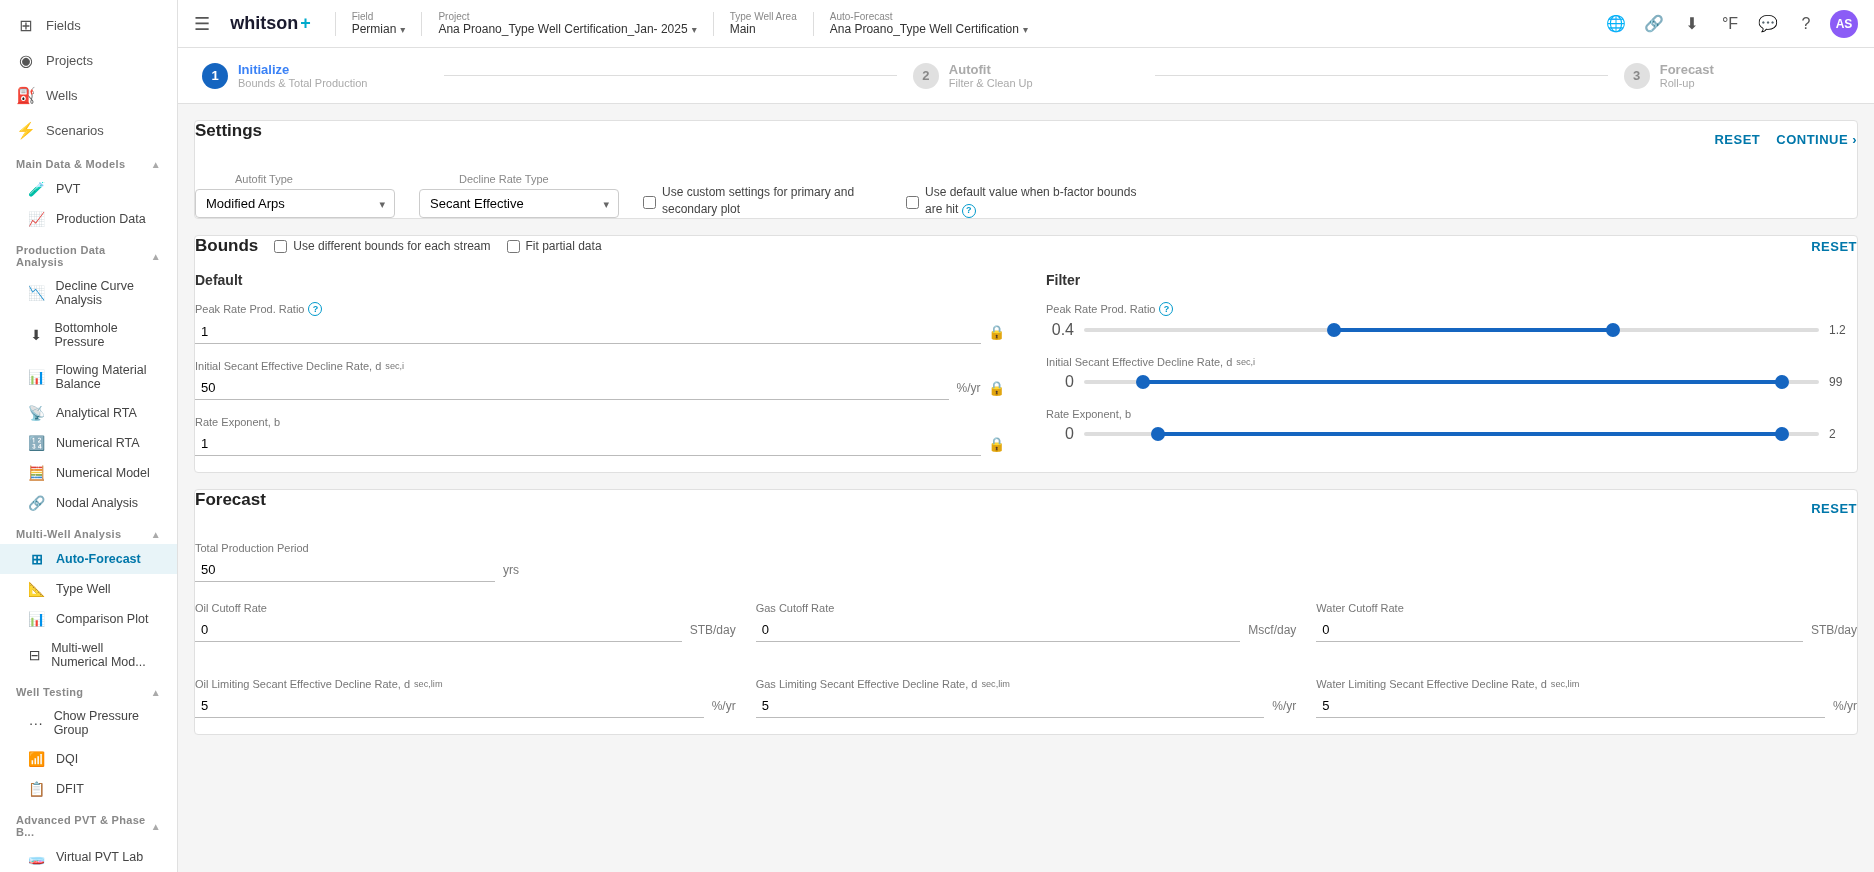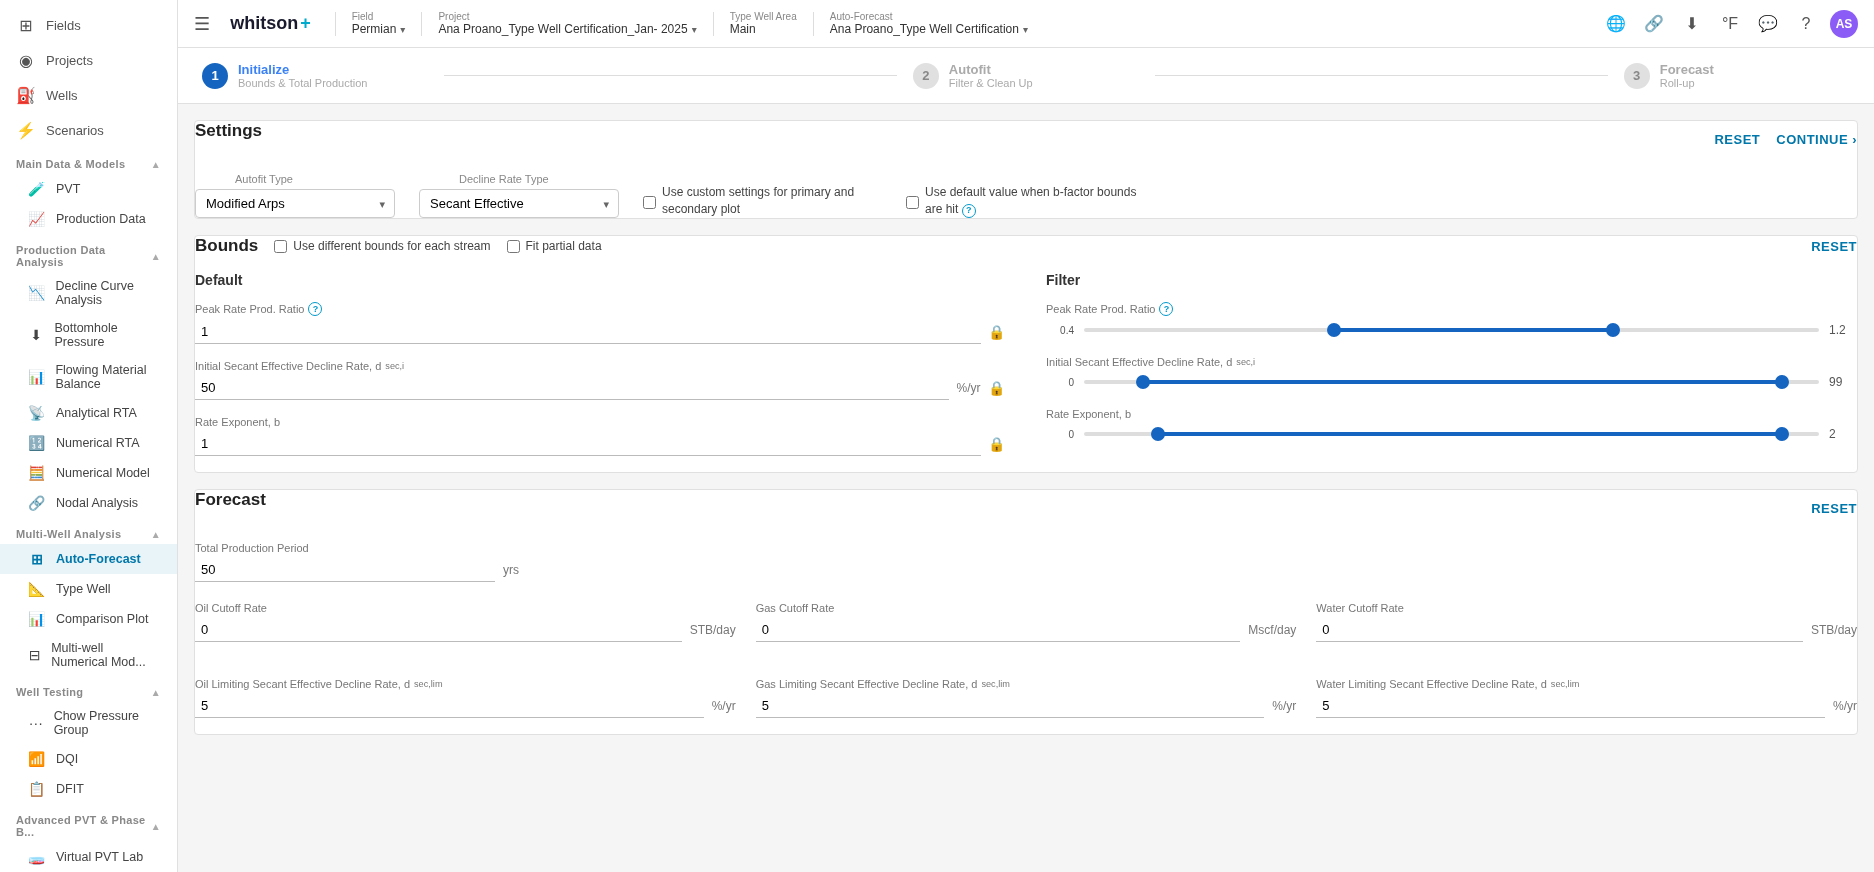--- a/index.html
+++ b/index.html
@@ -77,21 +77,21 @@
     .bounds-col-title { font-size: 14px; font-weight: 600; color: #333; margin-bottom: 14px; }
     .field-row { margin-bottom: 16px; }
     .field-label { font-size: 11px; color: #777; margin-bottom: 4px; display: flex; align-items: center; gap: 4px; }
     .field-input-row { display: flex; align-items: center; gap: 8px; }
     .field-input { border: none; border-bottom: 1px solid #bbb; padding: 4px 6px; font-size: 13px; width: 100%; background: transparent; outline: none; }
     .field-unit { font-size: 12px; color: #777; white-space: nowrap; }
     .lock-icon { font-size: 14px; color: #aaa; cursor: pointer; flex-shrink: 0; }
 
     
     .range-row { display: flex; align-items: center; gap: 10px; margin-bottom: 16px; }
-    .range-min { font-size: 10px; color: #555; min-width: 28px; text-align: right; }
+    .range-min { font-size: 16px; color: #555; min-width: 28px; text-align: right; }
     .range-max { font-size: 12px; color: #555; min-width: 28px; }
     .range-slider-wrapper { flex: 1; position: relative; height: 20px; display: flex; align-items: center; }
     .range-track { position: absolute; left: 0; right: 0; height: 4px; background: #ddd; border-radius: 2px; }
     .range-fill { position: absolute; height: 4px; background: #1565c0; border-radius: 2px; }
     .range-thumb { position: absolute; width: 14px; height: 14px; background: #1565c0; border-radius: 50%; transform: translateX(-50%); top: 50%; margin-top: -7px; cursor: pointer; }
 
     
     .forecast-grid { display: grid; grid-template-columns: 1fr 1fr 1fr; gap: 20px; }
 
     .info-circle { display: inline-flex; align-items: center; justify-content: center; width: 14px; height: 14px; border-radius: 50%; border: 1px solid #0099cc; color: #0099cc; font-size: 9px; font-weight: 700; cursor: pointer; }

